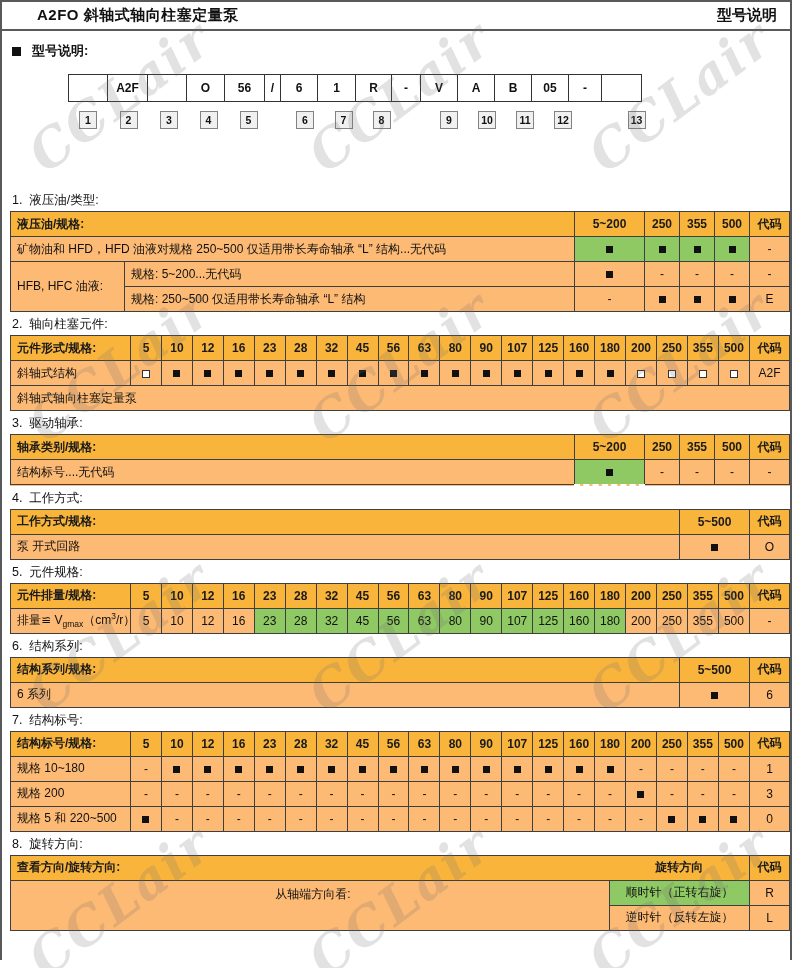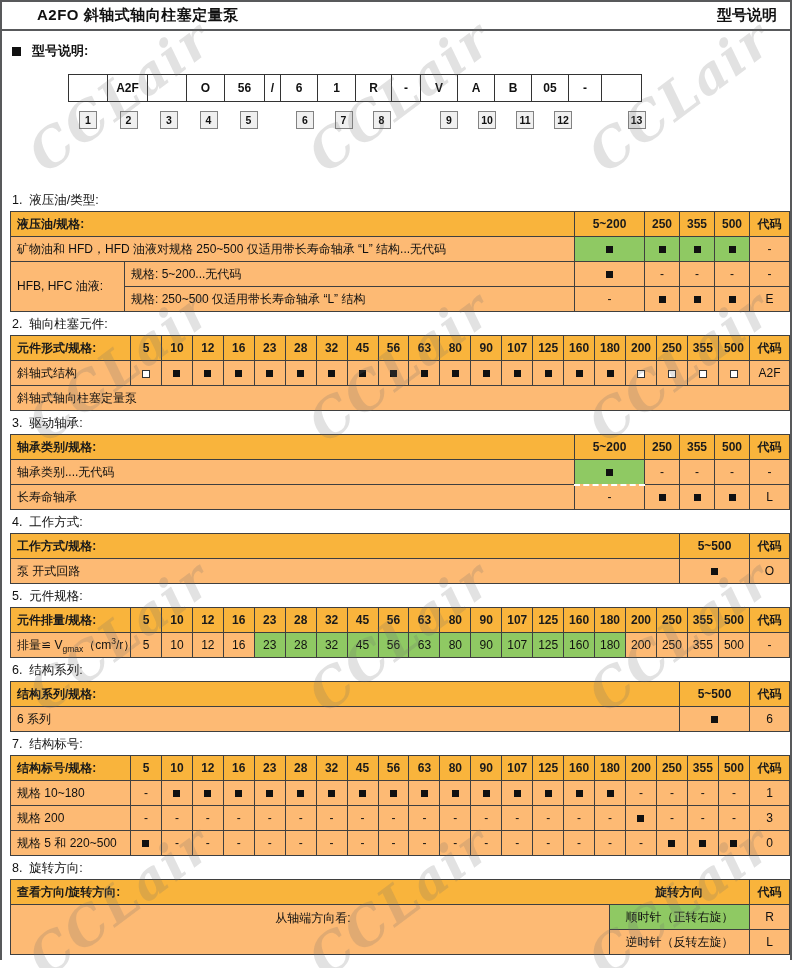--- a/index.html
+++ b/index.html
@@ -299,34 +299,26 @@
                   <th class="lbl">轴承类别/规格:</th>
                   <th>5~200</th>
                   <th>250</th>
                   <th>355</th>
                   <th>500</th>
                   <th>代码</th>
                 </tr>
               </thead>
               <tbody>
                 <tr>
-                  <td class="lbl">轴承类别....无代码</td>
+                  <td class="lbl">结构标号....无代码</td>
                   <td class="g dashw"><span class="sq"></span></td>
                   <td>-</td>
                   <td>-</td>
                   <td>-</td>
                   <td>-</td>
-                </tr>
-                <tr>
-                  <td class="lbl">长寿命轴承</td>
-                  <td>-</td>
-                  <td><span class="sq"></span></td>
-                  <td><span class="sq"></span></td>
-                  <td><span class="sq"></span></td>
-                  <td>L</td>
                 </tr>
               </tbody>
             </table>
           </div>
           <div class="section">
             <div class="sec-title">4.&nbsp; 工作方式:</div>
             <table>
               <colgroup>
                 <col>
                 <col style="width: 70px;">

